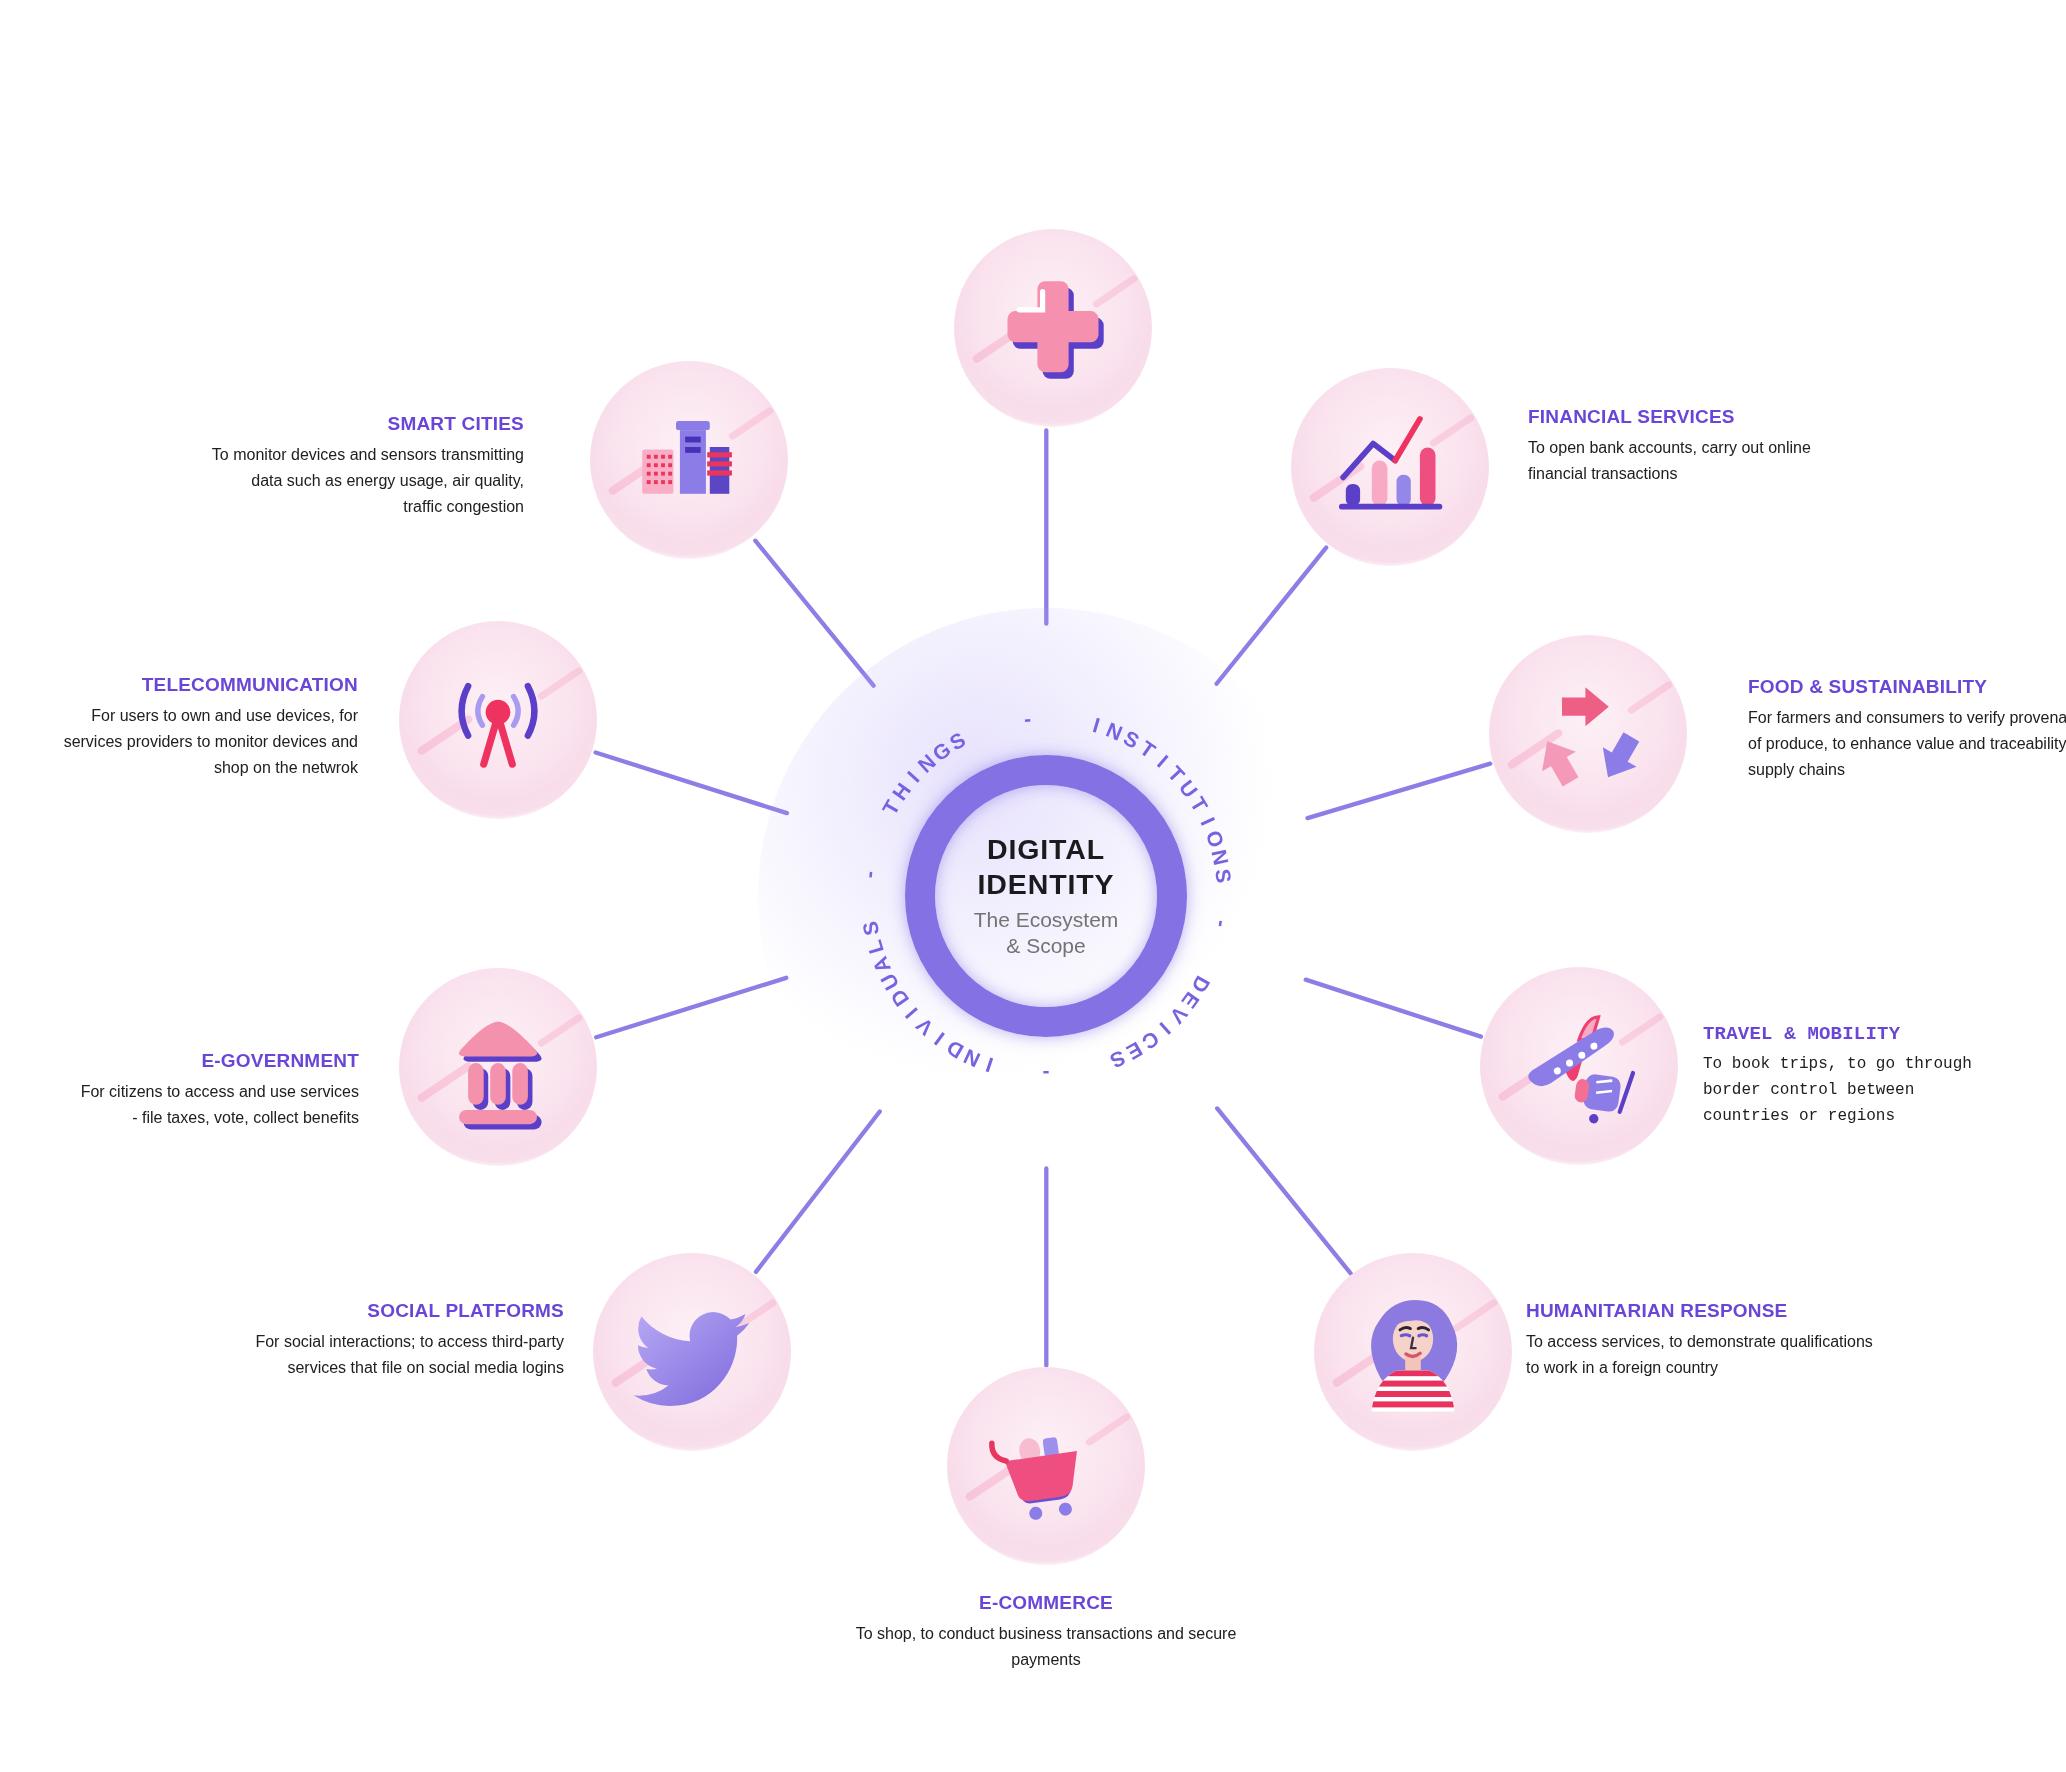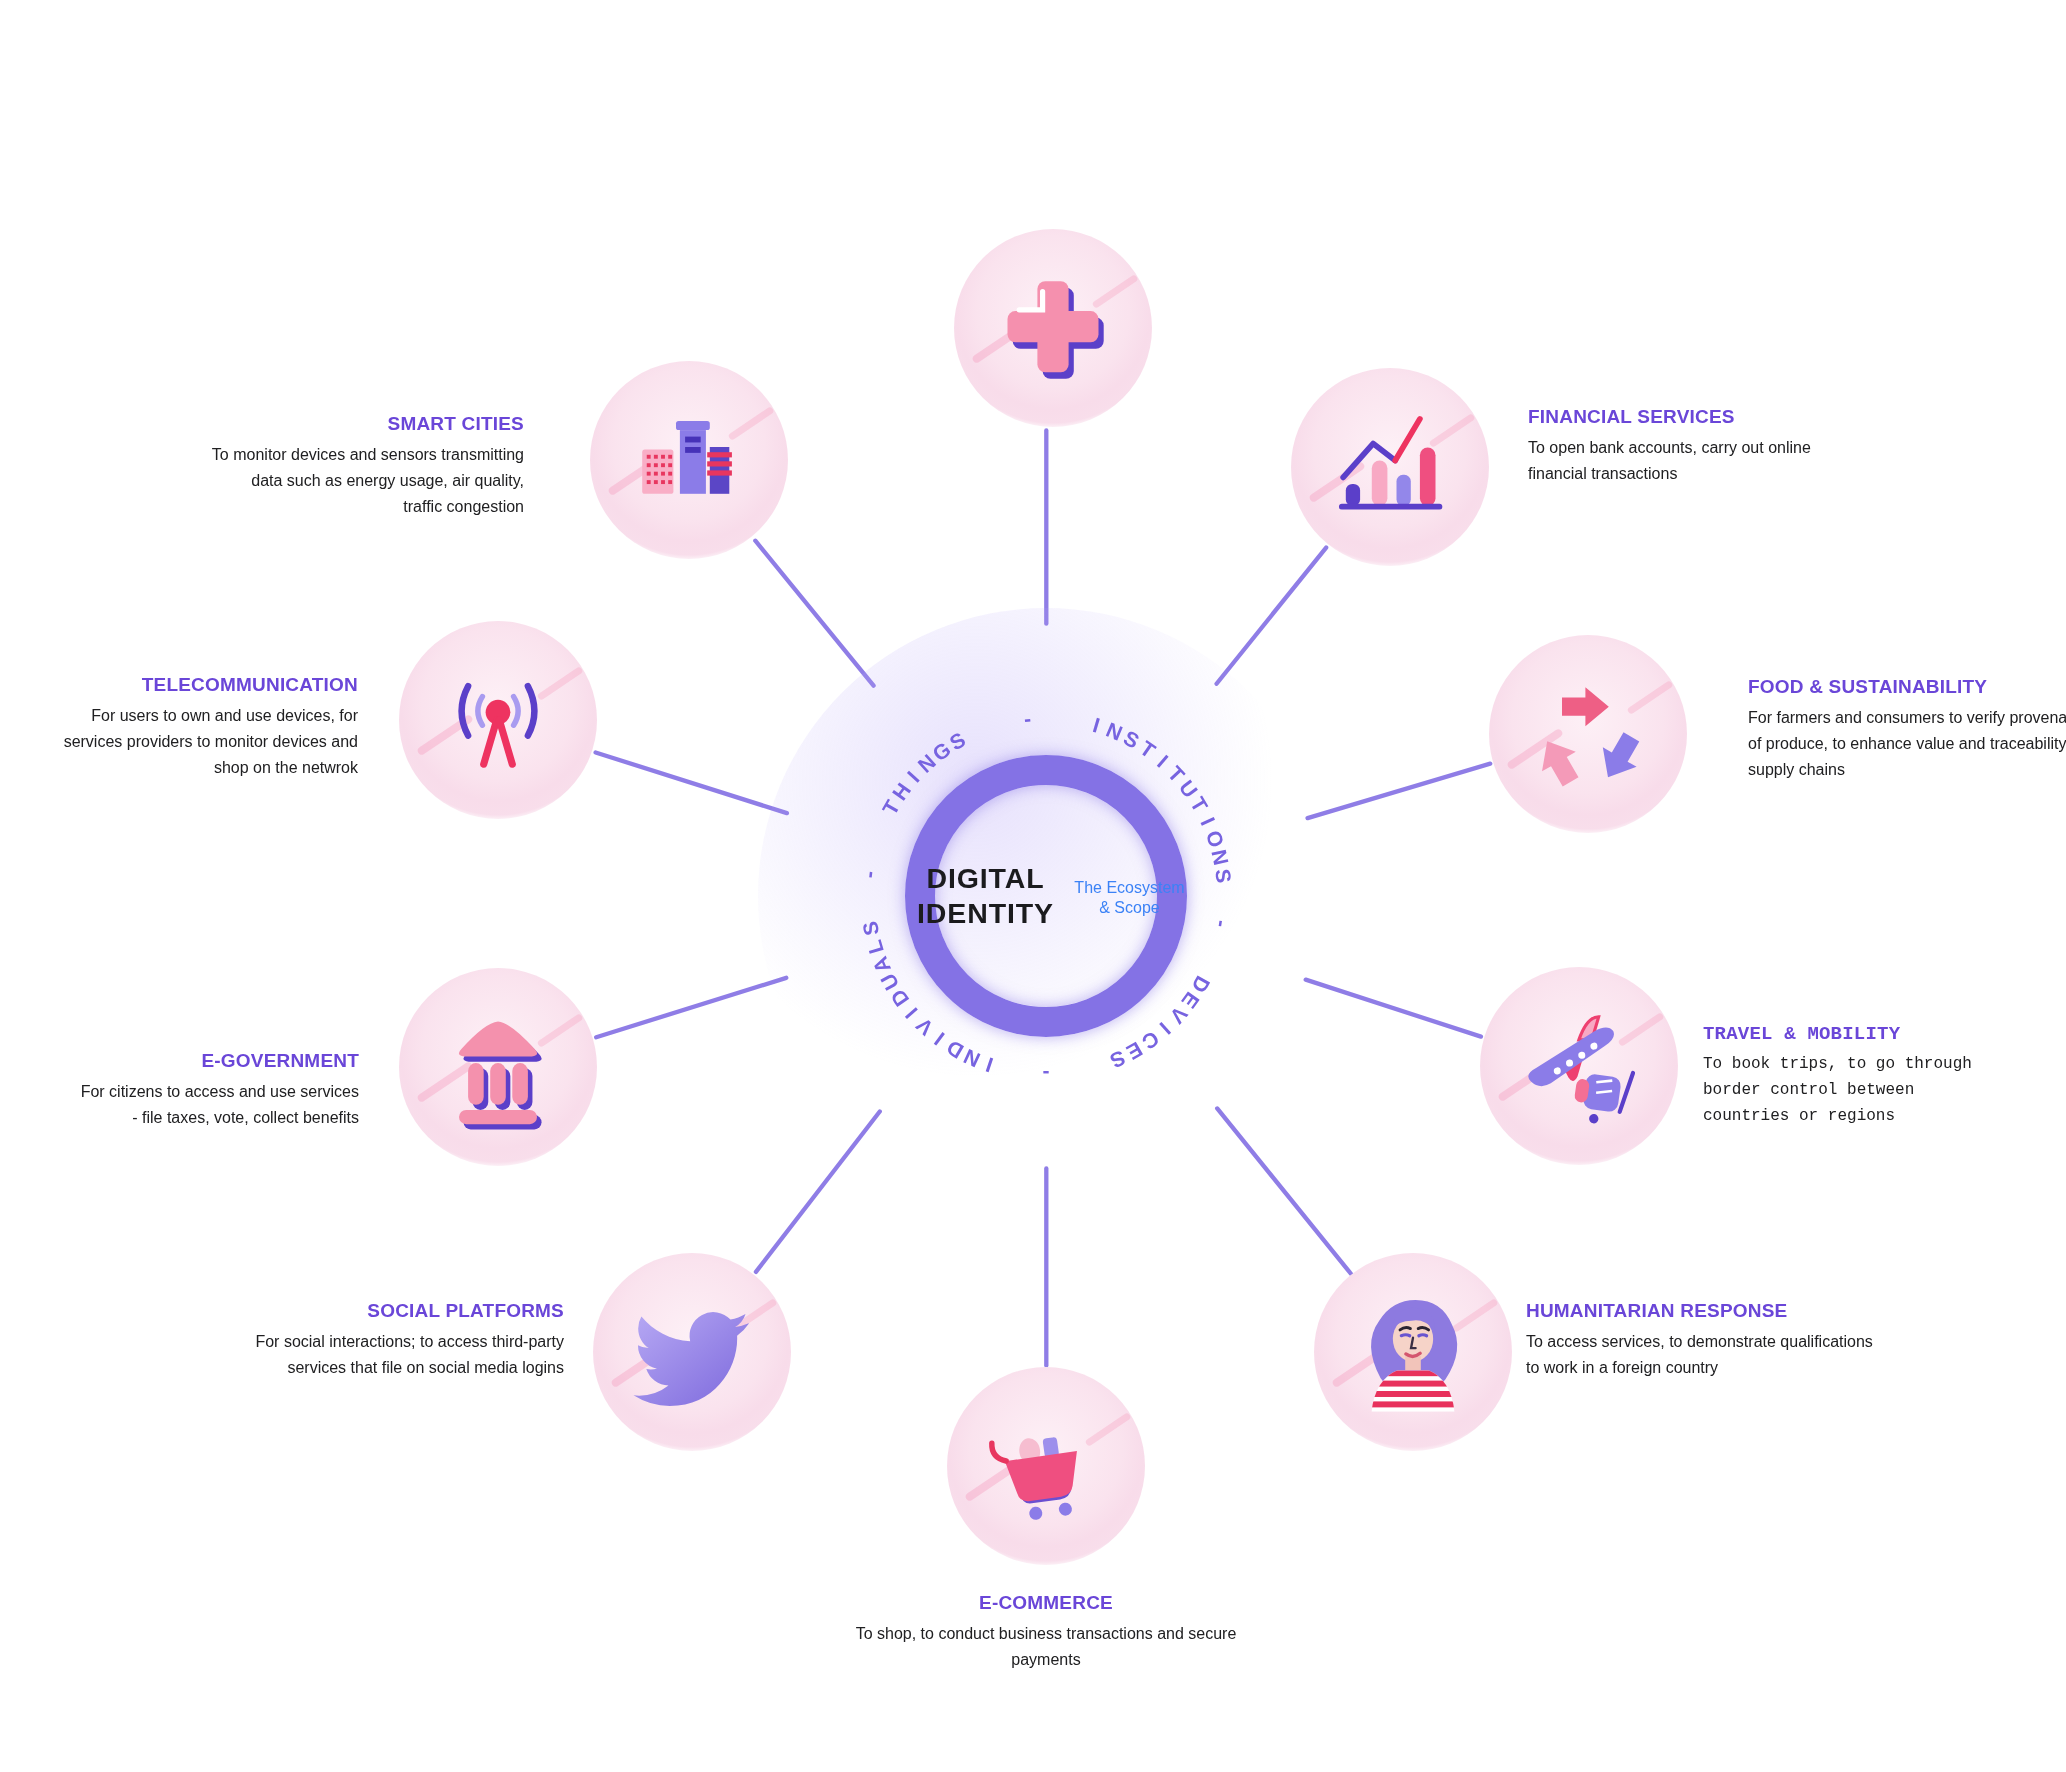--- a/index.html
+++ b/index.html
@@ -17,24 +17,24 @@
       radial-gradient(circle at 38% 30%, rgba(186,170,248,.35), rgba(0,0,0,0) 55%),
       radial-gradient(circle, rgba(255,255,255,0) 0 74%, rgba(158,140,242,.6) 75.5%,
         #8270e6 79% 92.5%, rgba(132,113,231,.45) 96.5%, rgba(132,113,231,0) 100%);}
   .inner-ring{position:absolute;left:50%;top:50%;width:282px;height:282px;margin:-141px 0 0 -141px;
     border-radius:50%;border:30px solid #8472e5;box-sizing:border-box;
     box-shadow:0 0 15px rgba(133,115,230,.55), inset 0 0 15px rgba(133,115,230,.55);}
   .ring-letters{position:absolute;inset:0;}
   .ring-letter{position:absolute;left:50%;top:50%;font-weight:700;font-size:21px;
     color:#7763e0;letter-spacing:0;transform-origin:center;white-space:pre;}
   .hub-center{position:absolute;left:50%;top:50%;transform:translate(-50%,-50%);
-    display:flex;flex-direction:row;align-items:center;text-align:center;}
+    display:flex;flex-direction:column;align-items:center;text-align:center;}
   .hub-title{font-size:28.5px;font-weight:700;color:#1b1b1e;letter-spacing:0.9px;
     line-height:1.22;max-width:167px;margin:0;}
-  .hub-subtitle{font-size:16px;color:#3b82f6;line-height:1.25;max-width:152px;margin-top:5px;}
+  .hub-subtitle{font-size:21px;color:#737373;line-height:1.25;max-width:152px;margin-top:5px;}
 
   
   .bubble{position:absolute;width:198px;height:198px;border-radius:50%;z-index:2;
     display:flex;align-items:center;justify-content:center;
     background:
       radial-gradient(circle at 50% 42%, #fdf0f6 0%, #fae3ee 50%, #f8dcea 64%,
         rgba(248,220,234,.95) 73%, rgba(255,255,255,.9) 78%,
         rgba(185,172,242,.38) 86%, rgba(185,172,242,.14) 93%, rgba(185,172,242,0) 100%);}
   .bubble::after{content:"";position:absolute;width:64px;height:8px;border-radius:5px;
     background:rgba(246,160,192,.42);transform:rotate(-34deg);left:13.6px;top:110px;}

